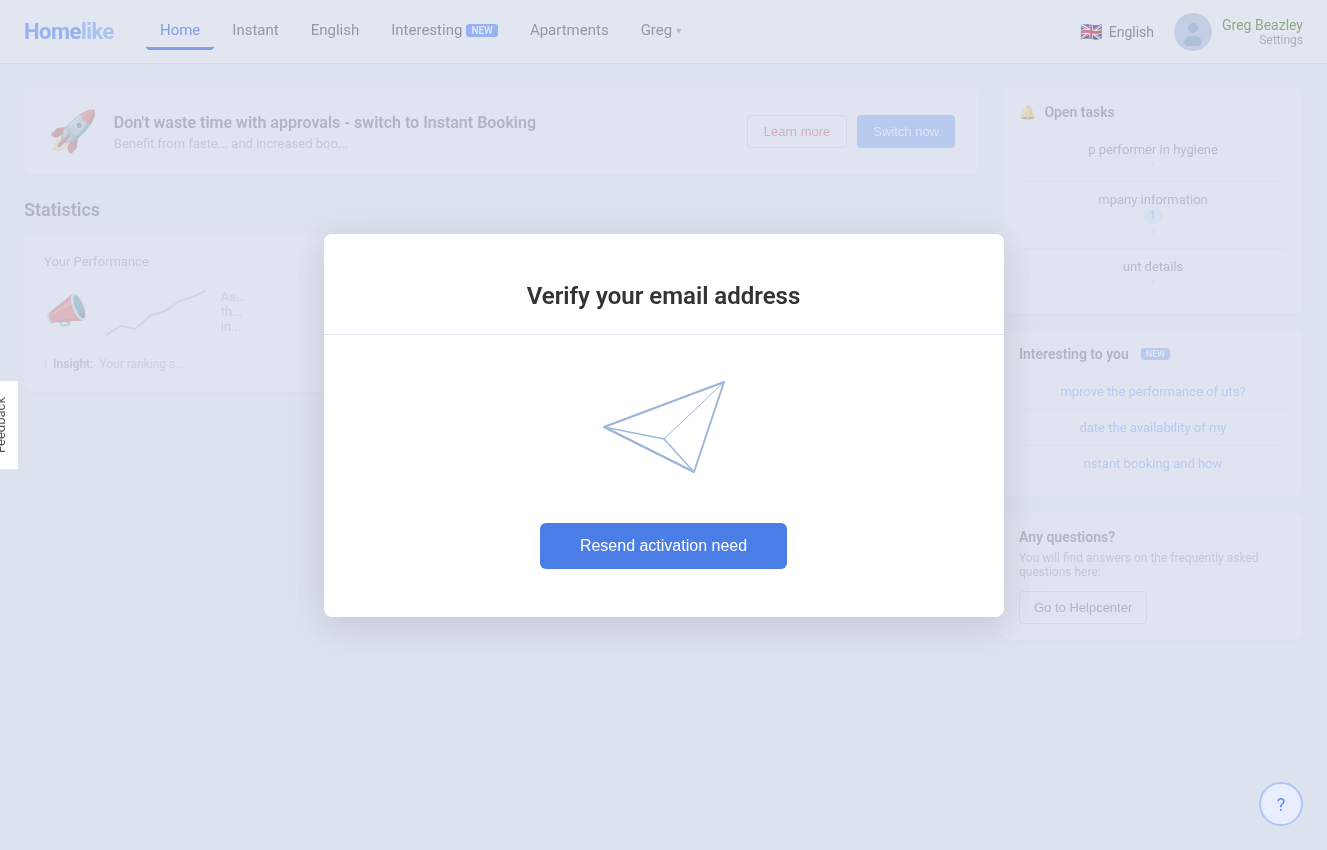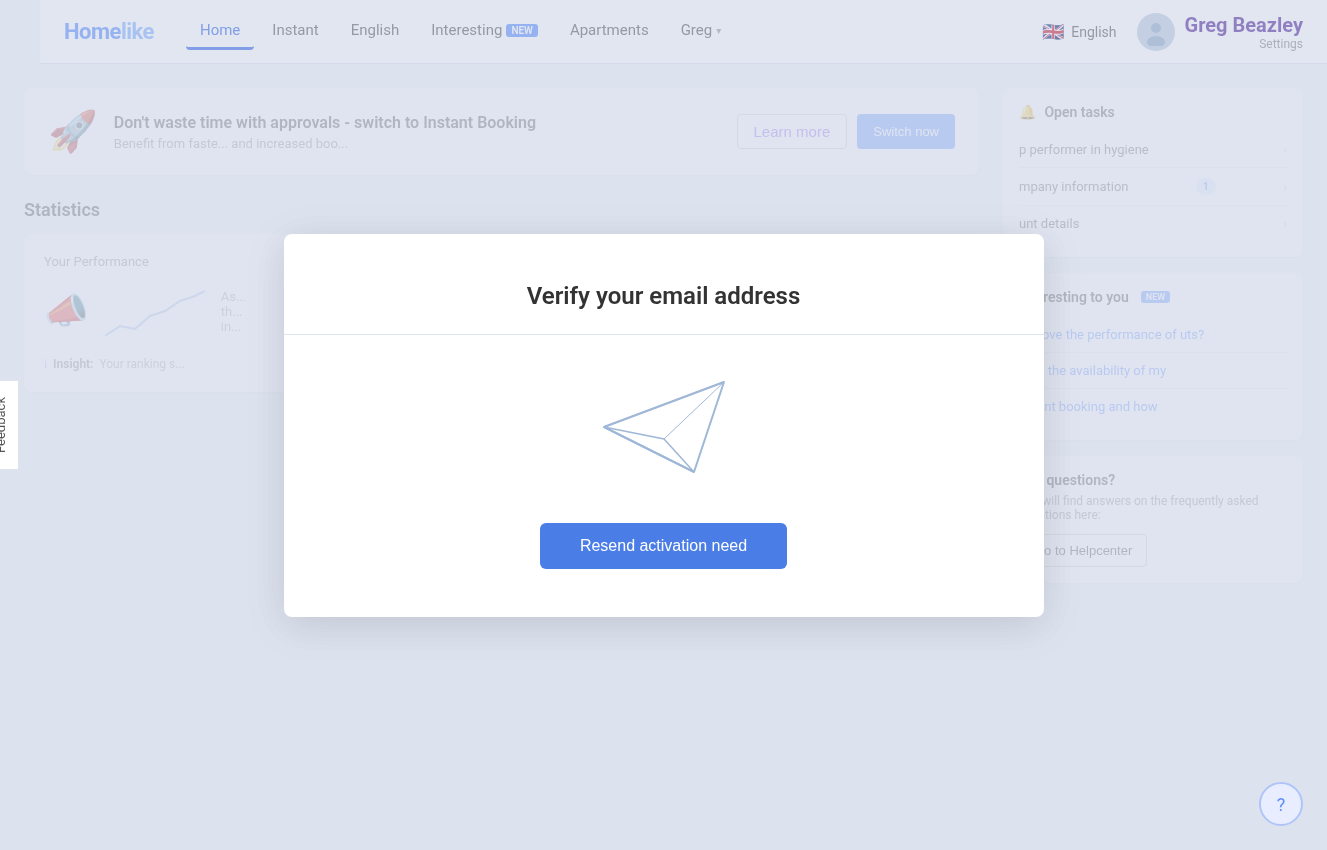--- a/index.html
+++ b/index.html
@@ -8,21 +8,20 @@
     
     .navbar {
       display: flex;
       align-items: center;
       background: #fff;
       border-bottom: 1px solid #e0e4ef;
       padding: 0 24px;
       height: 64px;
       position: relative;
       z-index: 10;
-      margin-left: 40px;
     }
     .navbar-logo {
       font-size: 22px;
       font-weight: 700;
       color: #2c5fe6;
       margin-right: 32px;
       letter-spacing: -0.5px;
     }
     .navbar-logo span { color: #5b8cff; }
     .navbar-nav {
@@ -77,21 +76,21 @@
       height: 38px;
       border-radius: 50%;
       background: #c0cde0;
       display: flex;
       align-items: center;
       justify-content: center;
       overflow: hidden;
     }
     .user-avatar svg { width: 28px; height: 28px; }
     .user-name-block { text-align: right; }
-    .user-name { font-size: 20px; font-weight: 700; color: #4c1d95; }
+    .user-name { font-size: 14px; font-weight: 400; color: #4d7c0f; }
     .user-role { font-size: 12px; color: #888; }
 
     
     .main-layout {
       display: flex;
       gap: 0;
       padding: 24px;
       max-width: 1327px;
       margin: 0 auto;
       position: relative;
@@ -109,21 +108,21 @@
       align-items: center;
       gap: 16px;
       margin-bottom: 24px;
       box-shadow: 0 1px 4px rgba(0,0,0,0.06);
       opacity: 0.5;
     }
     .banner-icon { font-size: 40px; }
     .banner-text h3 { font-size: 16px; font-weight: 600; color: #333; margin-bottom: 4px; }
     .banner-text p { font-size: 13px; color: #888; }
     .banner-actions { display: flex; gap: 10px; margin-left: auto; }
-    .btn-outline { border: 1px solid #ccc; background: #fff; border-radius: 4px; padding: 8px 16px; font-size: 15px; cursor: pointer; color: #8b5cf6; }
+    .btn-outline { border: 1px solid #ccc; background: #fff; border-radius: 4px; padding: 8px 16px; font-size: 13px; cursor: pointer; color: #b91c1c; }
     .btn-primary-blue { background: #5b8cff; color: #fff; border: none; border-radius: 4px; padding: 8px 16px; font-size: 13px; cursor: pointer; }
 
     
     .stats-section { margin-bottom: 24px; opacity: 0.5; }
     .stats-title { font-size: 18px; font-weight: 600; color: #333; margin-bottom: 14px; }
     .stats-card {
       background: #fff;
       border-radius: 8px;
       padding: 20px;
       box-shadow: 0 1px 4px rgba(0,0,0,0.06);
@@ -172,20 +171,21 @@
     }
     .sidebar-item {
       display: flex;
       align-items: center;
       justify-content: space-between;
       padding: 10px 0;
       border-bottom: 1px solid #f0f0f0;
       font-size: 13px;
       color: #555;
       cursor: pointer;
+      flex-direction: column;
     }
     .sidebar-item:last-child { border-bottom: none; }
     .sidebar-item .badge { background: #e8eeff; color: #5b8cff; border-radius: 10px; padding: 2px 7px; font-size: 11px; font-weight: 600; }
     .sidebar-item .chevron-right { color: #ccc; font-size: 12px; }
     .new-badge { background: #5b8cff; color: #fff; font-size: 9px; padding: 1px 5px; border-radius: 3px; font-weight: 600; margin-left: 4px; }
     .sidebar-link { color: #5b8cff; font-size: 13px; cursor: pointer; }
     .any-questions { font-size: 14px; font-weight: 600; color: #333; margin-bottom: 6px; }
     .any-questions-sub { font-size: 12px; color: #888; margin-bottom: 12px; }
     .helpcenter-btn {
       border: 1px solid #ccc;
@@ -206,21 +206,21 @@
       z-index: 100;
       display: flex;
       align-items: center;
       justify-content: center;
     }
 
     
     .modal {
       background: #fff;
       border-radius: 8px;
-      width: 760px;
+      width: 680px;
       max-width: 95vw;
       padding: 48px 56px;
       box-shadow: 0 8px 40px rgba(0,0,0,0.13);
       text-align: center;
       position: relative;
     }
     .modal-divider {
       height: 1px;
       background: #e0e4ef;
       margin: 0 -56px 32px;

